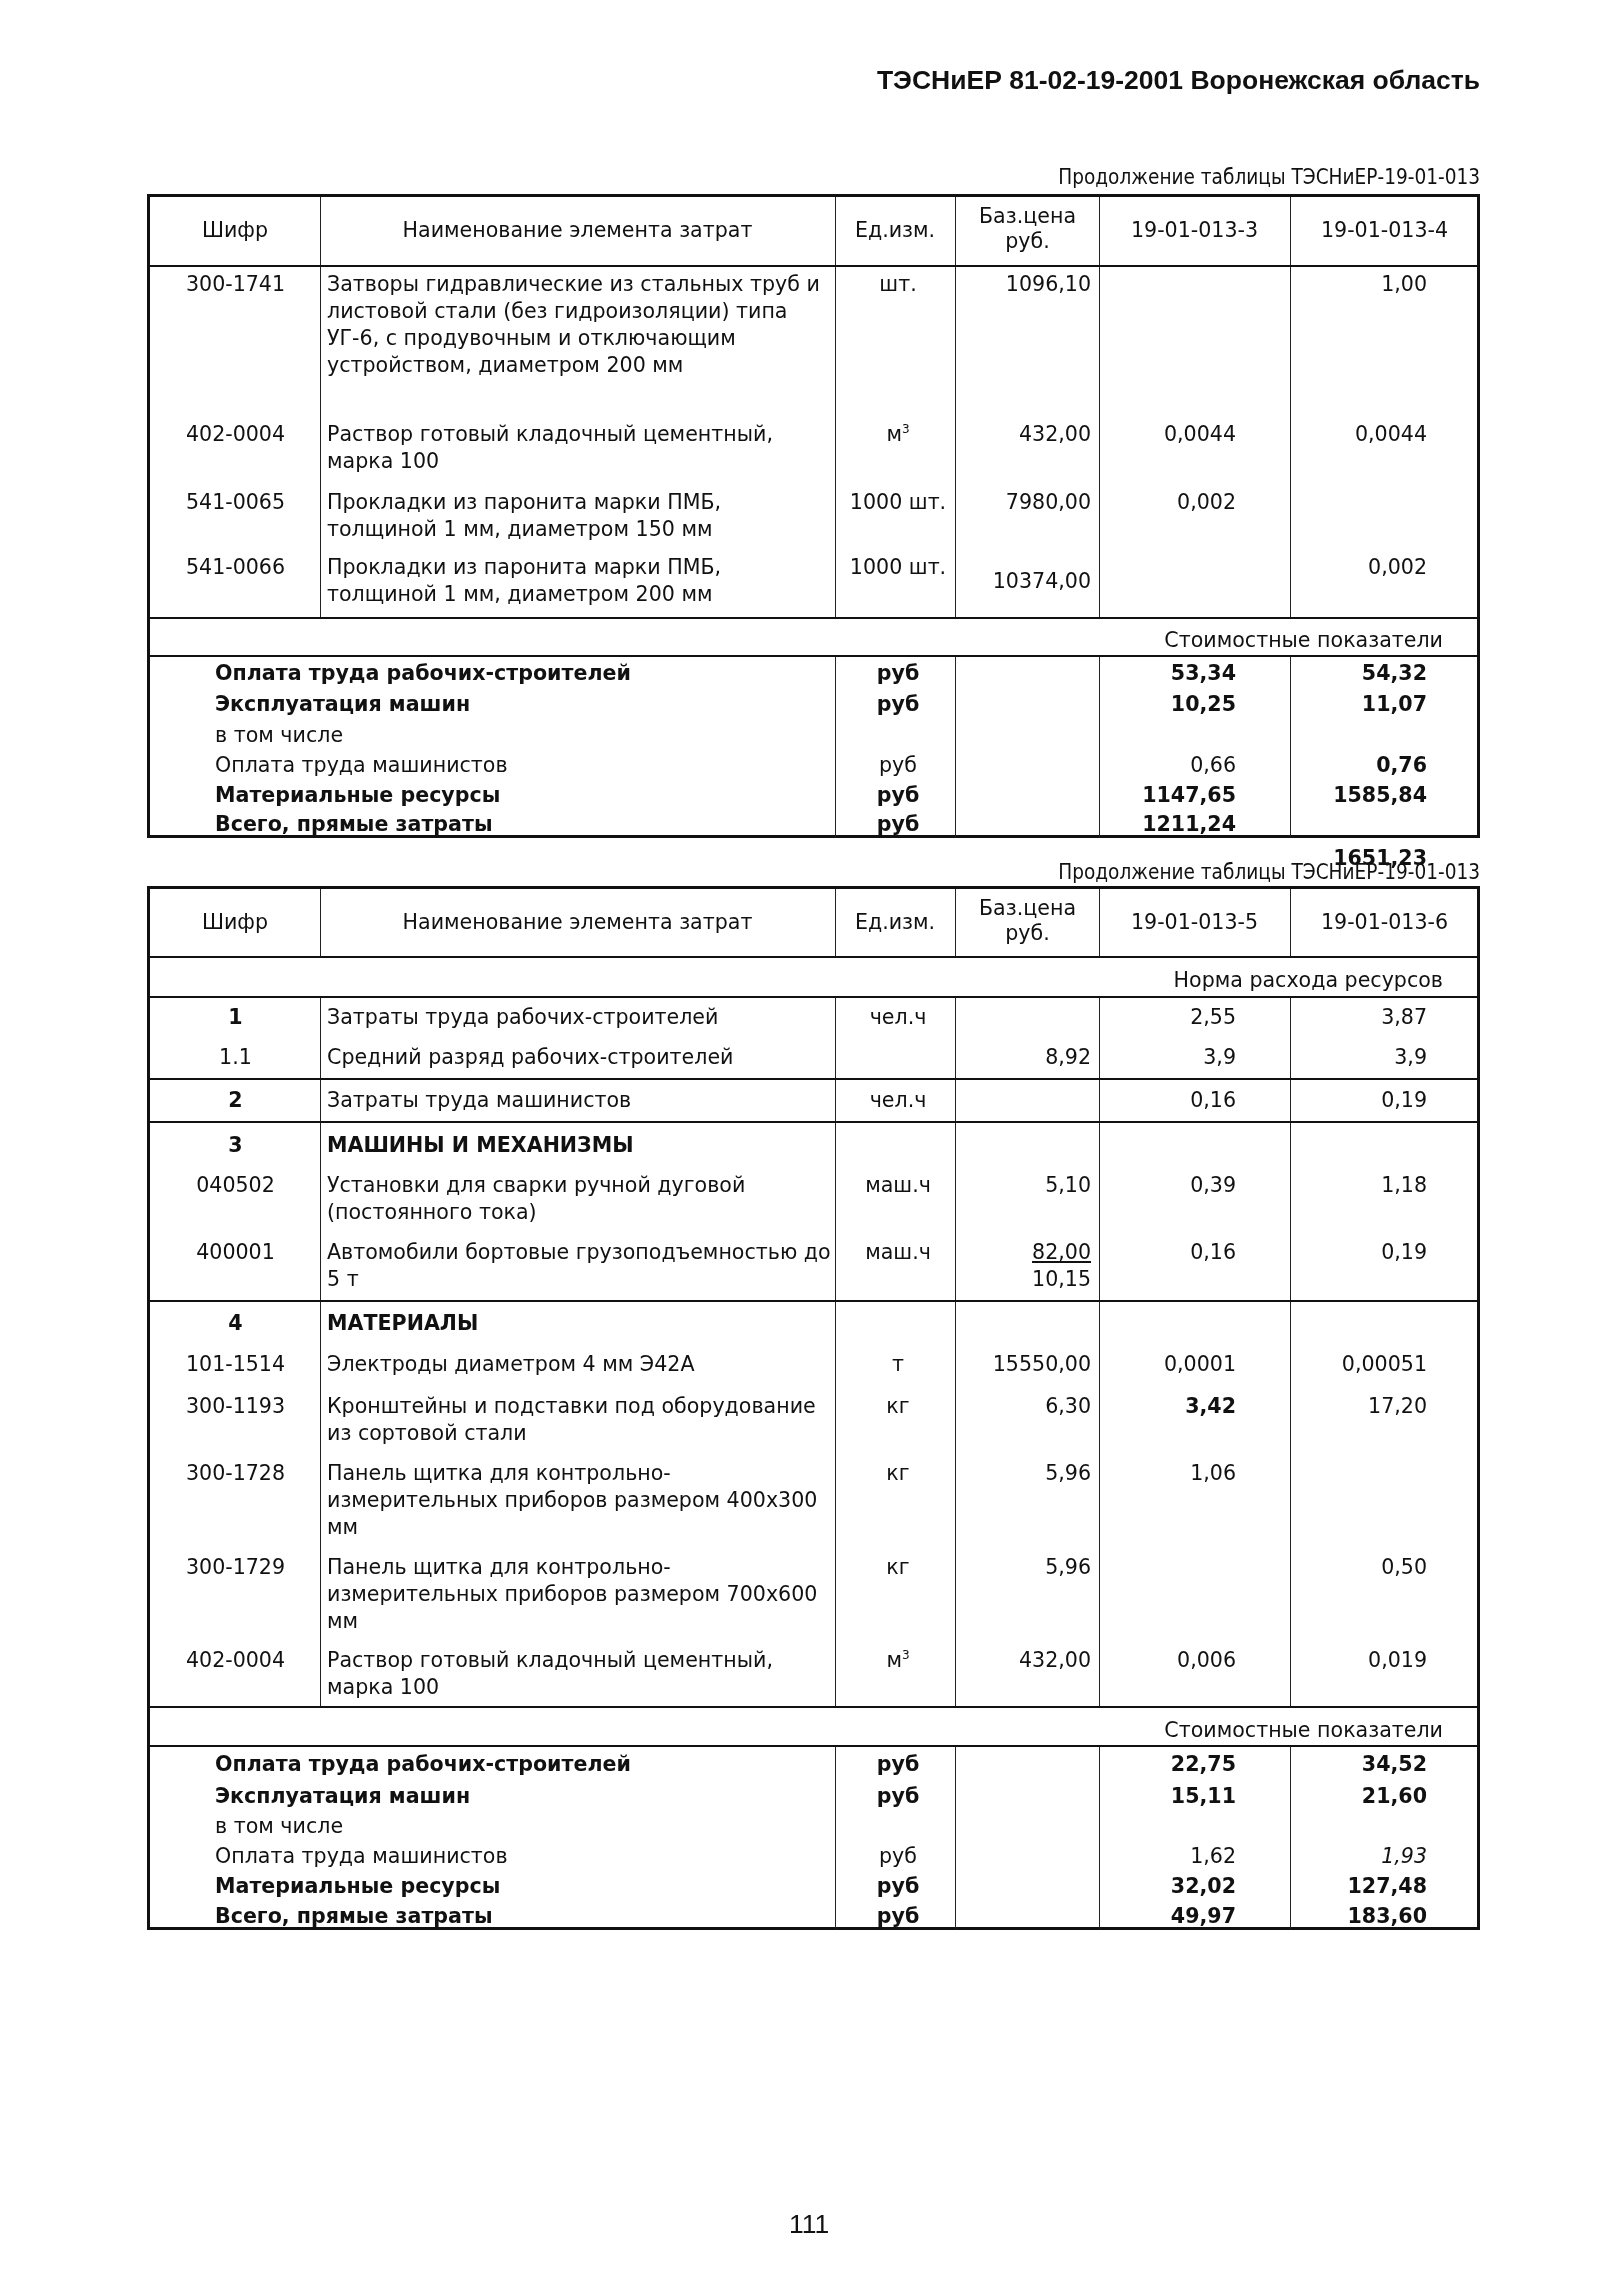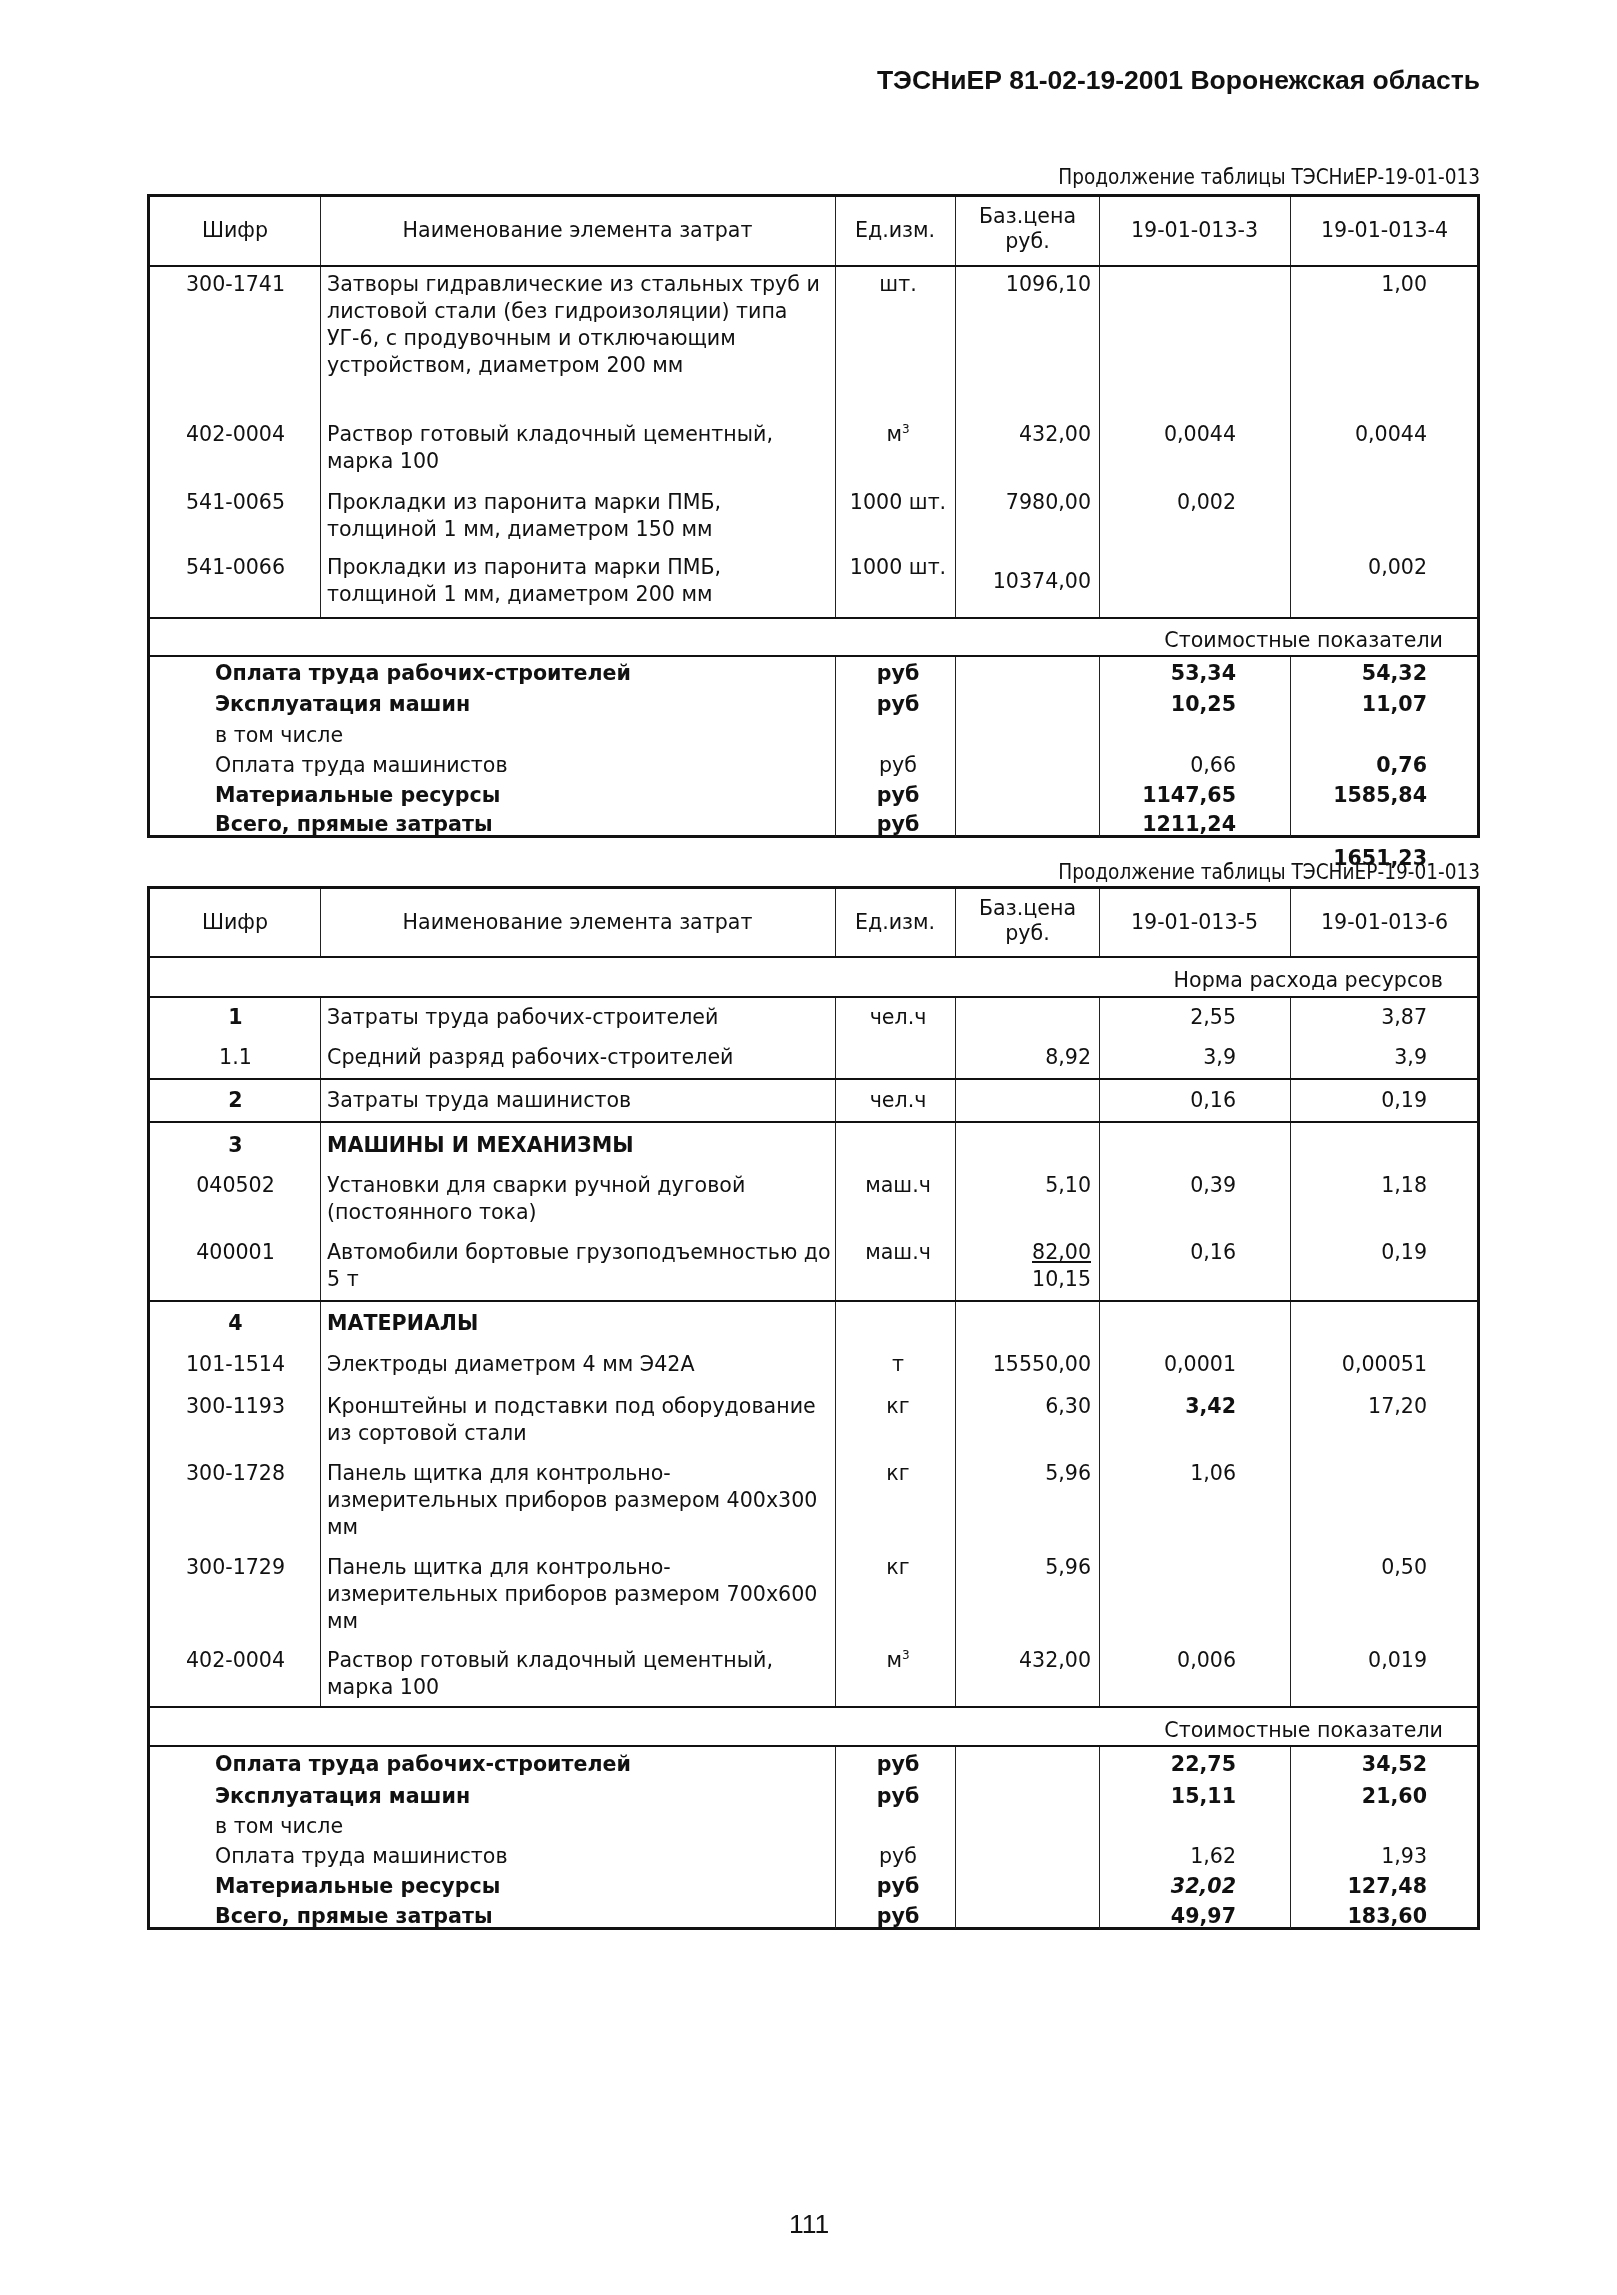--- a/index.html
+++ b/index.html
@@ -293,26 +293,26 @@
     <div class="cell c-v1 bold" style="top:894px;">15,11</div>
     <div class="cell c-v2 bold" style="top:894px;">21,60</div>
   </div>
   <div>
     <div class="cell sum-label" style="top:924px;">в том числе</div>
   </div>
   <div>
     <div class="cell sum-label" style="top:954px;">Оплата труда машинистов</div>
     <div class="cell c-unit" style="top:954px;">руб</div>
     <div class="cell c-v1" style="top:954px;">1,62</div>
-    <div class="cell c-v2" style="top:954px;">1,93</div>
+    <div class="cell c-v2" style="top:954px;font-style:italic;">1,93</div>
   </div>
   <div>
     <div class="cell sum-label bold" style="top:984px;">Материальные ресурсы</div>
     <div class="cell c-unit bold" style="top:984px;">руб</div>
-    <div class="cell c-v1 bold" style="top:984px;font-style:italic;">32,02</div>
+    <div class="cell c-v1 bold" style="top:984px;">32,02</div>
     <div class="cell c-v2 bold" style="top:984px;">127,48</div>
   </div>
   <div>
     <div class="cell sum-label bold" style="top:1014px;">Всего, прямые затраты</div>
     <div class="cell c-unit bold" style="top:1014px;">руб</div>
     <div class="cell c-v1 bold" style="top:1014px;">49,97</div>
     <div class="cell c-v2 bold" style="top:1014px;">183,60</div>
   </div>
 </div>
 

